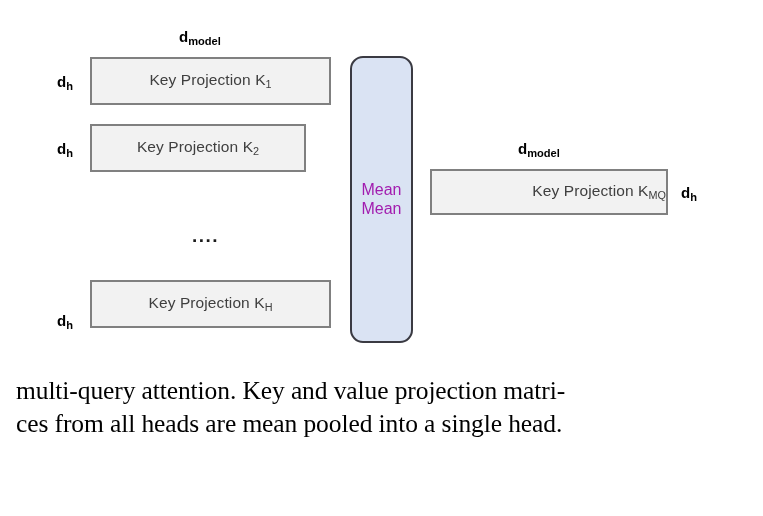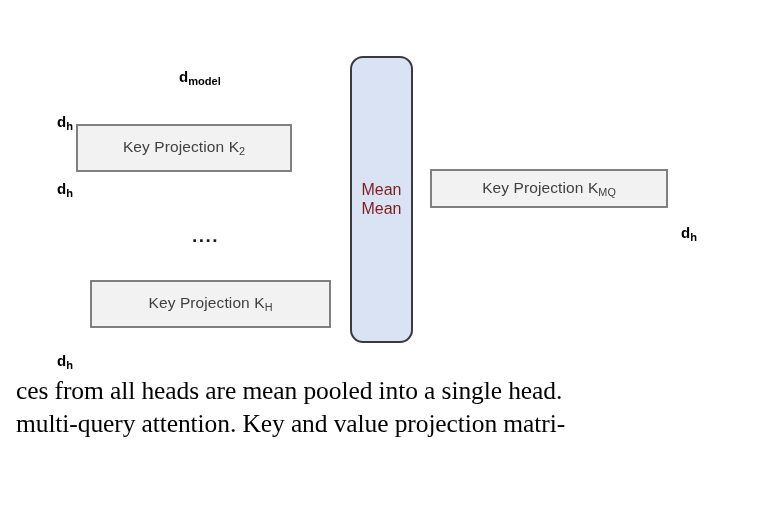--- a/index.html
+++ b/index.html
@@ -53,34 +53,33 @@
     border-radius: 13px;
     box-sizing: border-box;
     display: flex;
     flex-direction: column;
     align-items: center;
     justify-content: center;
   }
   .meanpool-box .mp-line {
     font-family: "Liberation Sans", sans-serif;
     font-size: 16px;
-    color: #7f1d1d;
+    color: #a21caf;
     line-height: 1.18;
     text-align: right;
   }
 
   
   .dim-label {
     position: absolute;
     font-family: "Liberation Sans", sans-serif;
     font-weight: bold;
     font-size: 15px;
     color: #000000;
     white-space: nowrap;
-    margin-top: 40px;
   }
   .dim-label sub {
     font-size: 0.74em;
     vertical-align: -0.30em;
     font-weight: bold;
   }
 
   
   .ellipsis {
     position: absolute;
@@ -112,25 +111,28 @@
 
 <div class="figure-canvas">
 
   <div class="dim-label" style="left:179px; top:28px;">
     <span>d</span><sub>model</sub>
   </div>
 
   <div class="dim-label" style="left:57px; top:73px;">
     <span>d</span><sub>h</sub>
   </div>
+  <div class="proj-box" style="left:90px; top:57px; width:241px; height:48px;">
+    <span class="proj-label"><span>Key Projection K</span><sub>1</sub></span>
+  </div>
 
   <div class="dim-label" style="left:57px; top:140px;">
     <span>d</span><sub>h</sub>
   </div>
-  <div class="proj-box" style="left:76px; top:124px; width:216px; height:48px;">
+  <div class="proj-box" style="left:90px; top:124px; width:216px; height:48px;">
     <span class="proj-label"><span>Key Projection K</span><sub>2</sub></span>
   </div>
 
   <div class="ellipsis" style="left:192px; top:226px;">....</div>
 
   <div class="dim-label" style="left:57px; top:312px;">
     <span>d</span><sub>h</sub>
   </div>
   <div class="proj-box" style="left:90px; top:280px; width:241px; height:48px;">
     <span class="proj-label"><span>Key Projection K</span><sub>H</sub></span>
@@ -138,26 +140,26 @@
 
   <div class="meanpool-box" style="left:350px; top:56px; width:63px; height:287px;">
     <span class="mp-line">Mean</span>
     <span class="mp-line">Mean</span>
   </div>
 
   <div class="dim-label" style="left:518px; top:140px;">
     <span>d</span><sub>model</sub>
   </div>
 
-  <div class="proj-box" style="left:430px; top:169px; width:238px; height:39px;">
+  <div class="proj-box" style="left:430px; top:169px; width:238px; height:46px;justify-content:flex-end;">
     <span class="proj-label"><span>Key Projection K</span><sub>MQ</sub></span>
   </div>
 
   <div class="dim-label" style="left:681px; top:184px;">
     <span>d</span><sub>h</sub>
   </div>
 
 </div>
 
 <div class="caption">
+  <span class="cap-line">multi-query attention. Key and value projection matri-</span>
   <span class="cap-line">ces from all heads are mean pooled into a single head.</span>
-  <span class="cap-line">multi-query attention. Key and value projection matri-</span>
 </div>
 
 </body></html>

